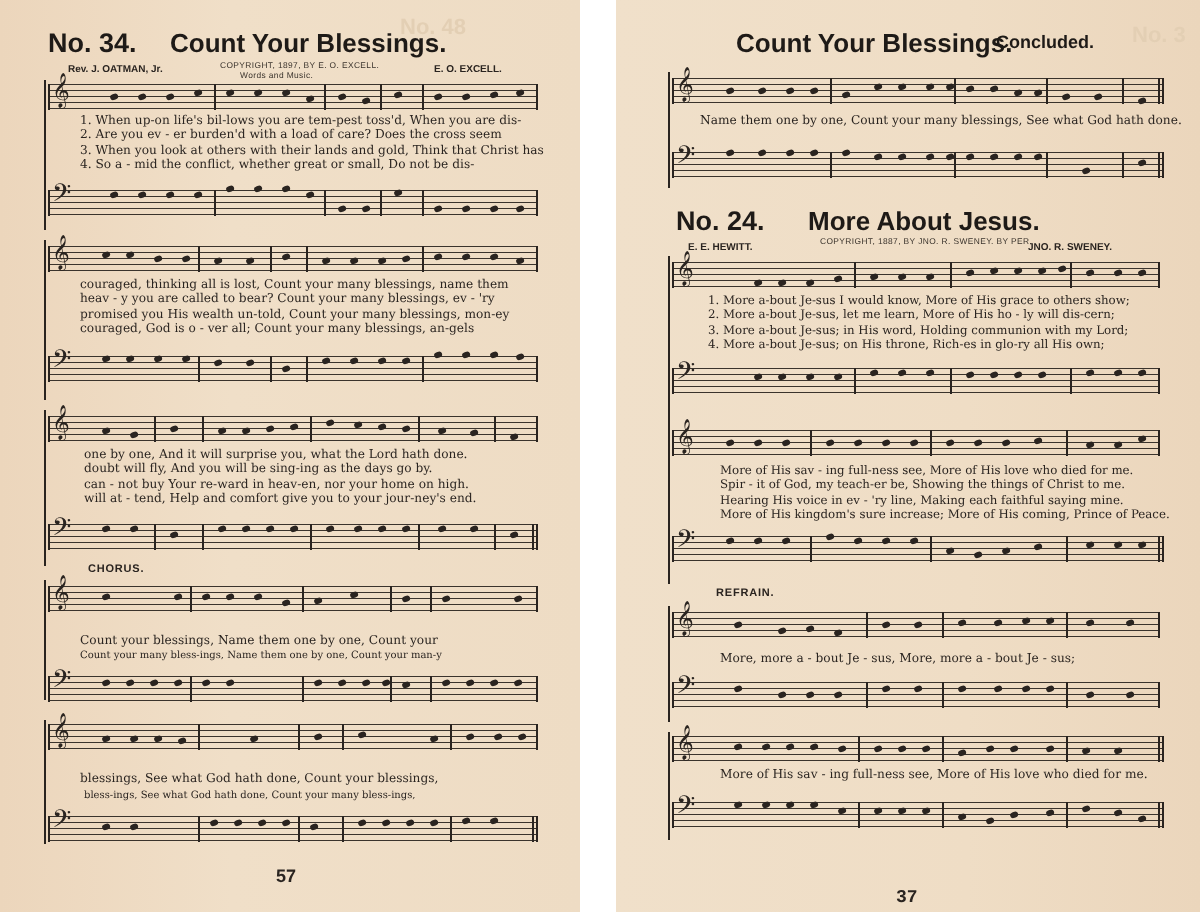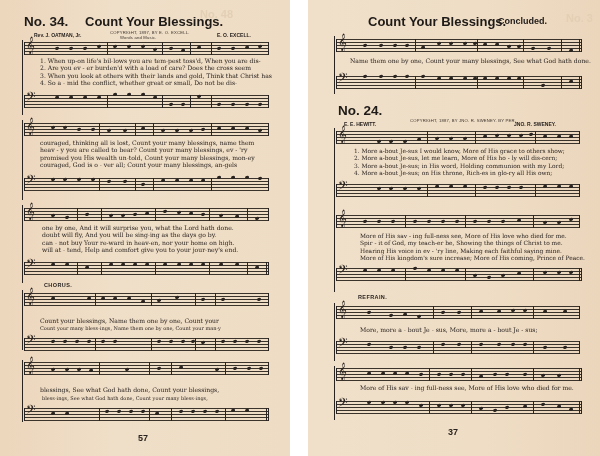--- a/index.html
+++ b/index.html
@@ -332,20 +332,21 @@
       <span class="note" style="left:136px;top:1px;"></span>
     <span class="note" style="left:146px;top:1px;"></span>
       <span class="note" style="left:158px;top:1px;"></span>
       <span class="note" style="left:170px;top:1px;"></span>
       <span class="note" style="left:180px;top:1px;"></span>
     <span class="note" style="left:204px;top:8px;"></span>
       <span class="note" style="left:232px;top:4px;"></span>
   </div>
 
   <div class="hdr no" style="left:30px;top:103px;">No. 24.</div>
+  <div class="hdr title" style="left:96px;top:103px;">More About Jesus.</div>
   <div class="small" style="left:102px;top:118px;">COPYRIGHT, 1887, BY JNO. R. SWENEY.   BY PER.</div>
   <div class="credit" style="left:36px;top:121px;">E. E. HEWITT.</div>
   <div class="credit" style="left:206px;top:121px;">JNO. R. SWENEY.</div>
 
   <div class="brace" style="left:26px;top:128px;height:90px;"></div>
   <div class="staff" style="left:28px;top:131px;width:242px;">
     <span class="clef">𝄞</span>
     <span class="bar" style="left:90px;"></span>
       <span class="bar" style="left:138px;"></span>
       <span class="bar" style="left:198px;"></span>
@@ -516,14 +517,14 @@
       <span class="note" style="left:112px;top:3px;"></span>
       <span class="note" style="left:124px;top:3px;"></span>
     <span class="note" style="left:142px;top:6px;"></span>
       <span class="note" style="left:156px;top:8px;"></span>
       <span class="note" style="left:168px;top:5px;"></span>
       <span class="note" style="left:186px;top:4px;"></span>
     <span class="note" style="left:204px;top:2px;"></span>
       <span class="note" style="left:220px;top:4px;"></span>
       <span class="note" style="left:232px;top:7px;"></span>
   </div>
-  <div class="pnum" style="left:140px;top:427px;">37</div>
+  <div class="pnum" style="left:140px;top:444px;font-family:Liberation Mono, monospace;">37</div>
 </div>
 
 </body></html>

